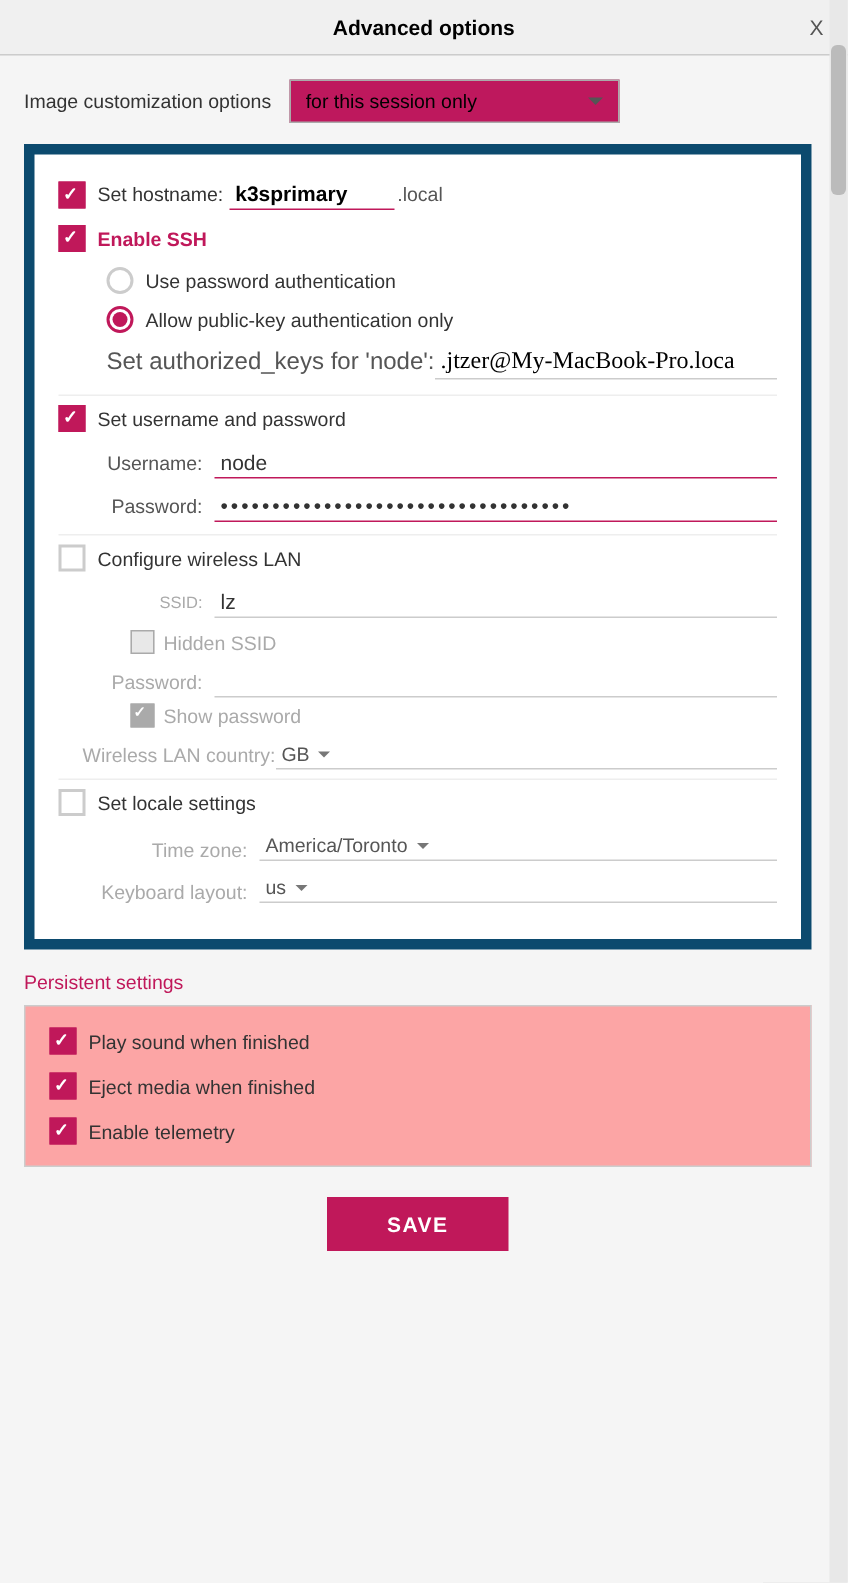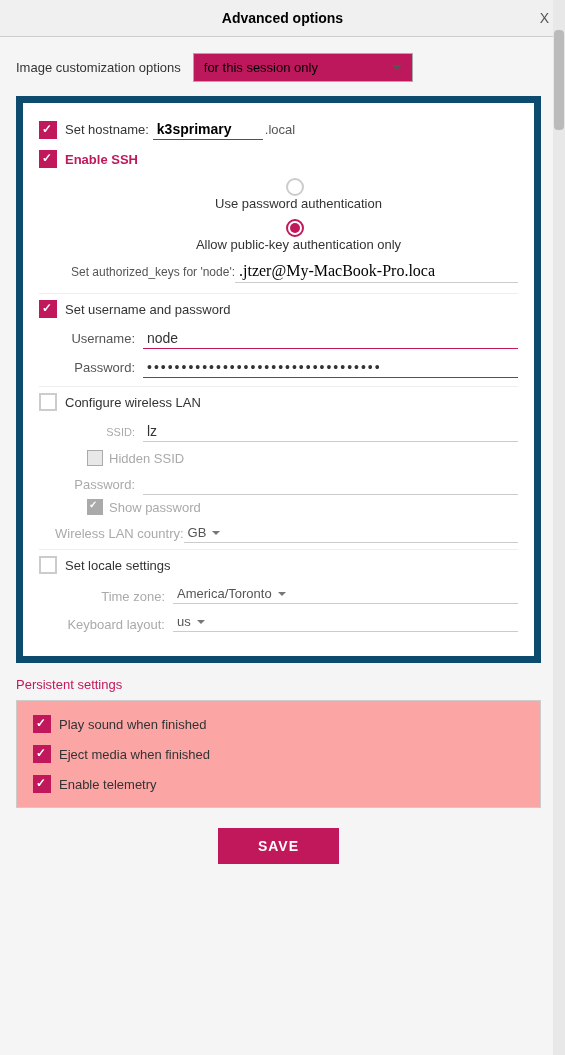--- a/index.html
+++ b/index.html
@@ -169,21 +169,20 @@
     }
 
     .hostname-suffix {
       font-size: 13px;
       color: #555;
       margin-left: 2px;
     }
 
     .indented {
       padding-left: 32px;
-      flex-direction: column;
     }
 
     .radio-row {
       display: flex;
       align-items: center;
       margin-bottom: 8px;
     }
 
     .radio-btn {
       appearance: none;
@@ -220,21 +219,21 @@
     }
 
     .authorized-keys-row {
       display: flex;
       align-items: center;
       padding-left: 32px;
       margin-bottom: 10px;
     }
 
     .authorized-keys-label {
-      font-size: 12px;
+      font-size: 16px;
       color: #555;
       white-space: nowrap;
       text-align: right;
     }
 
     .authorized-keys-input {
       border: none;
       border-bottom: 1px solid #ccc;
       font-size: 16px;
       color: #000000;

